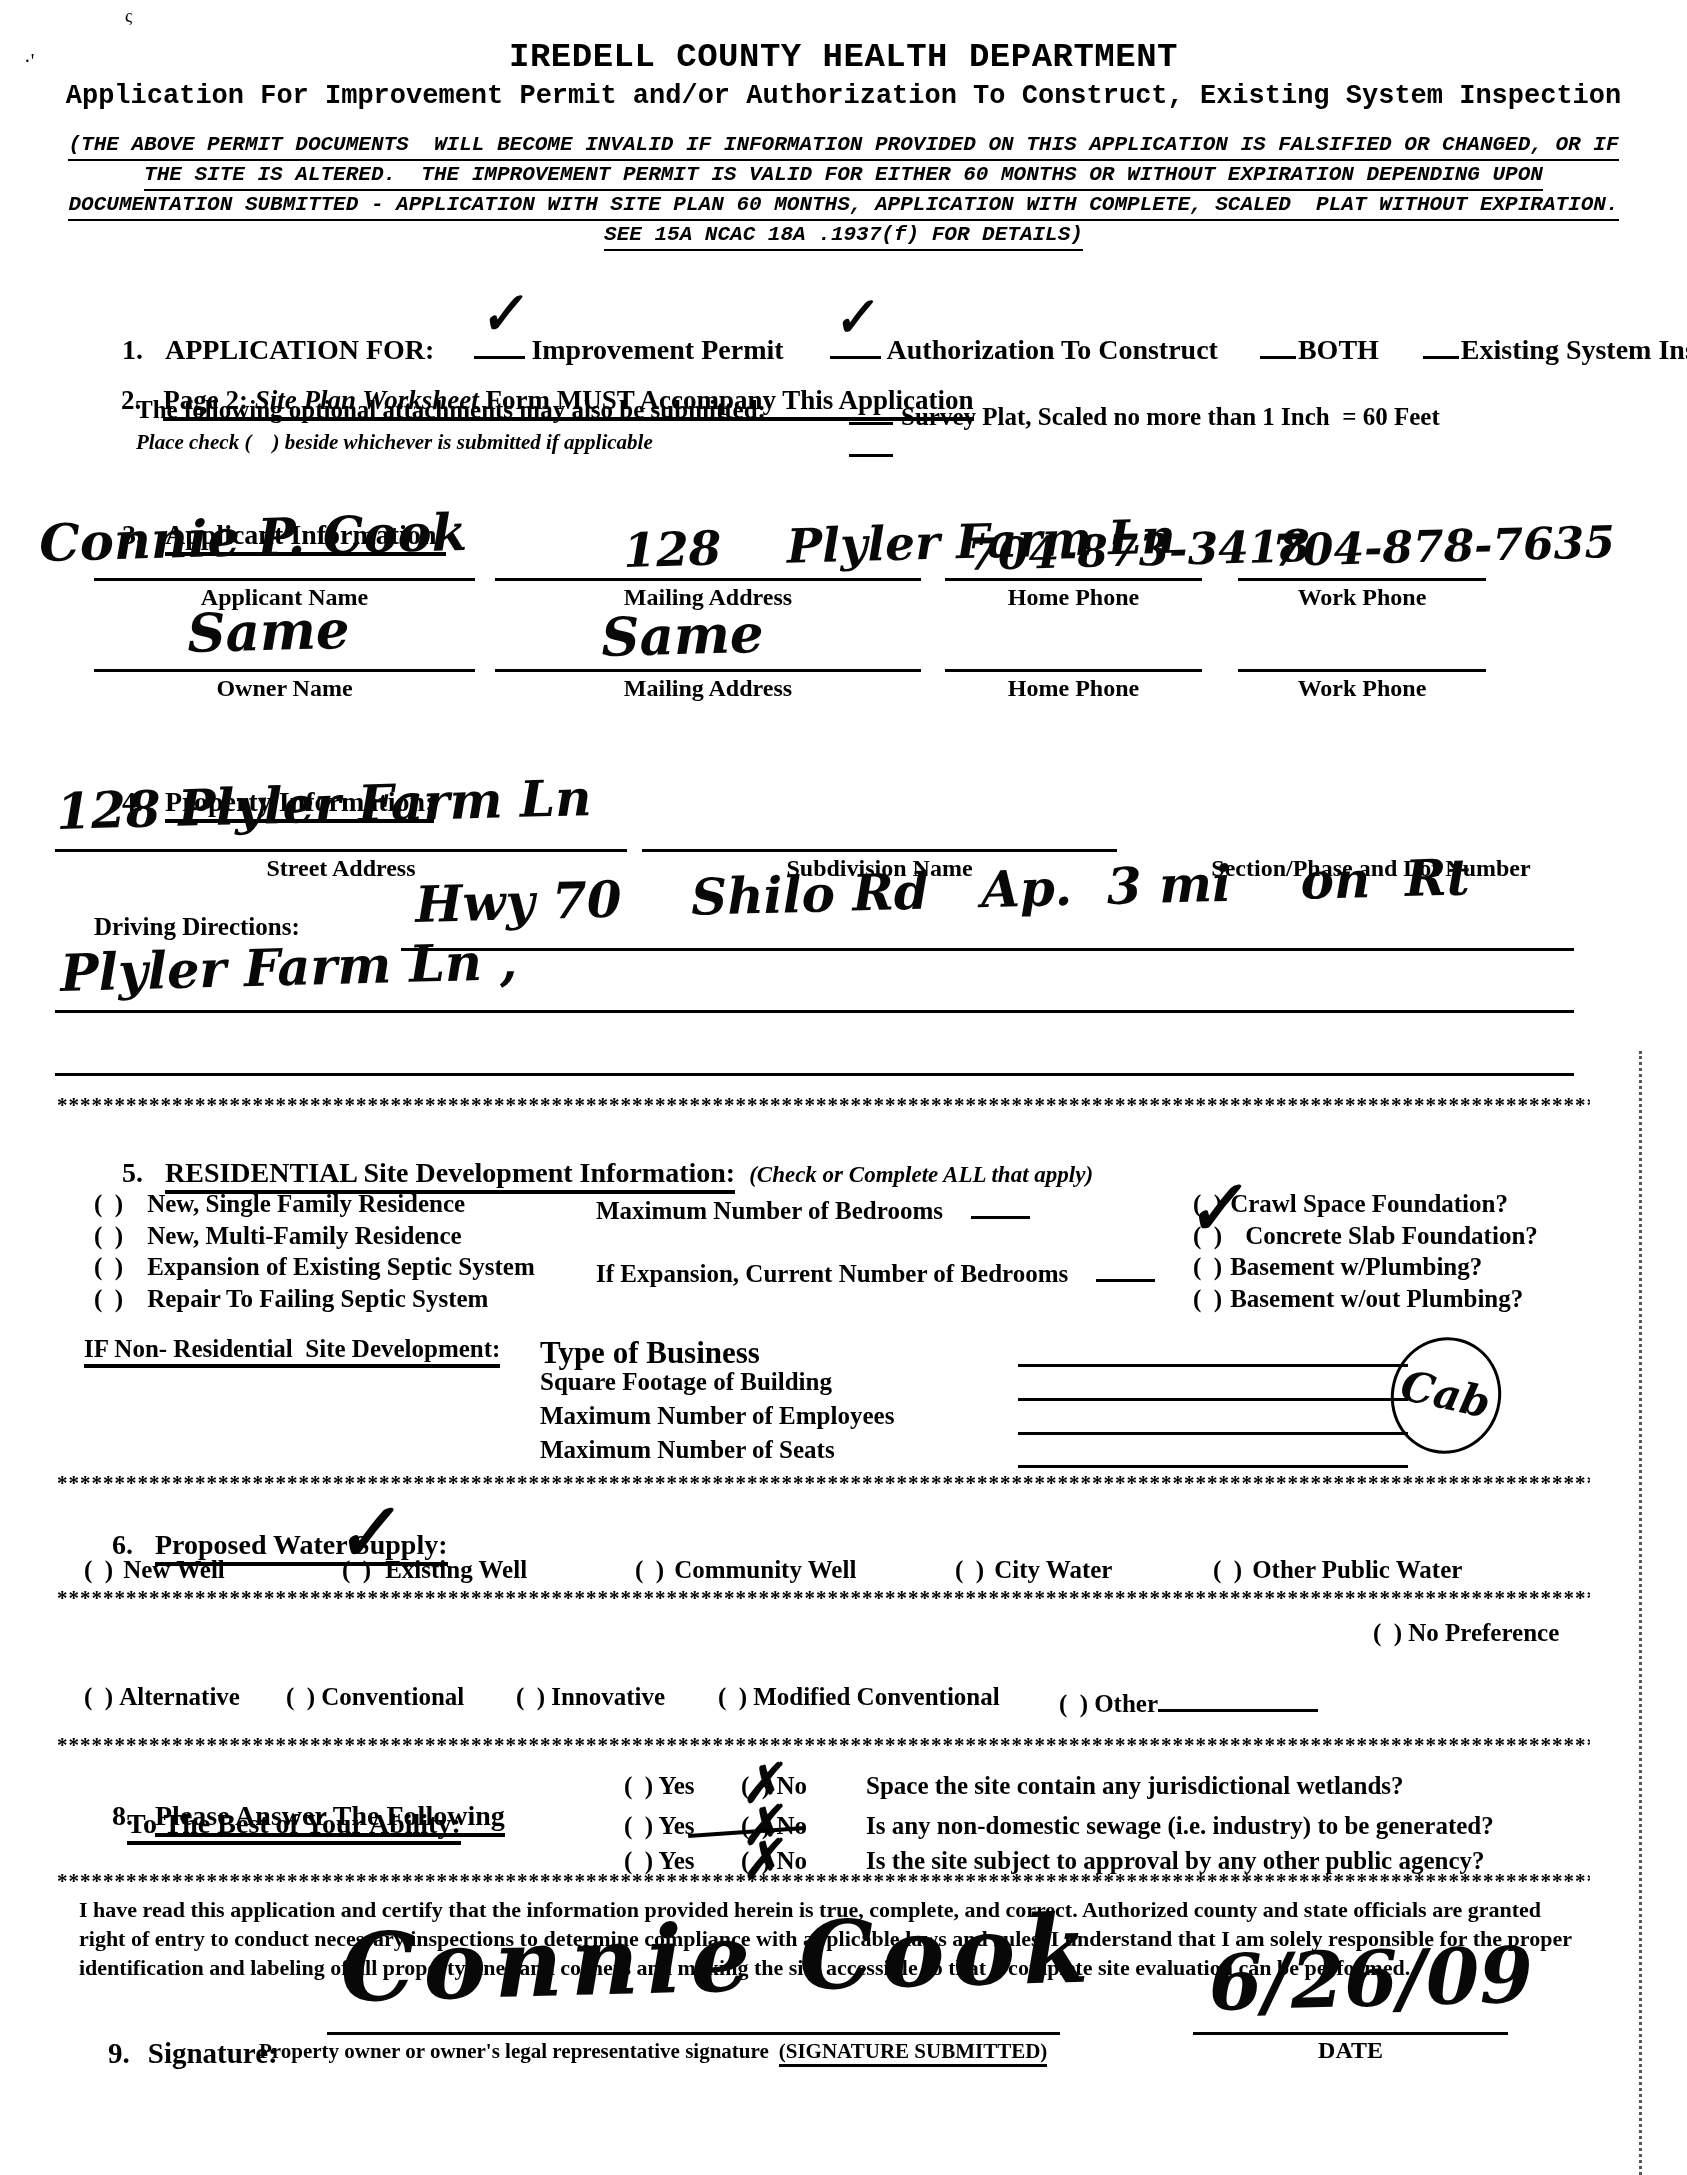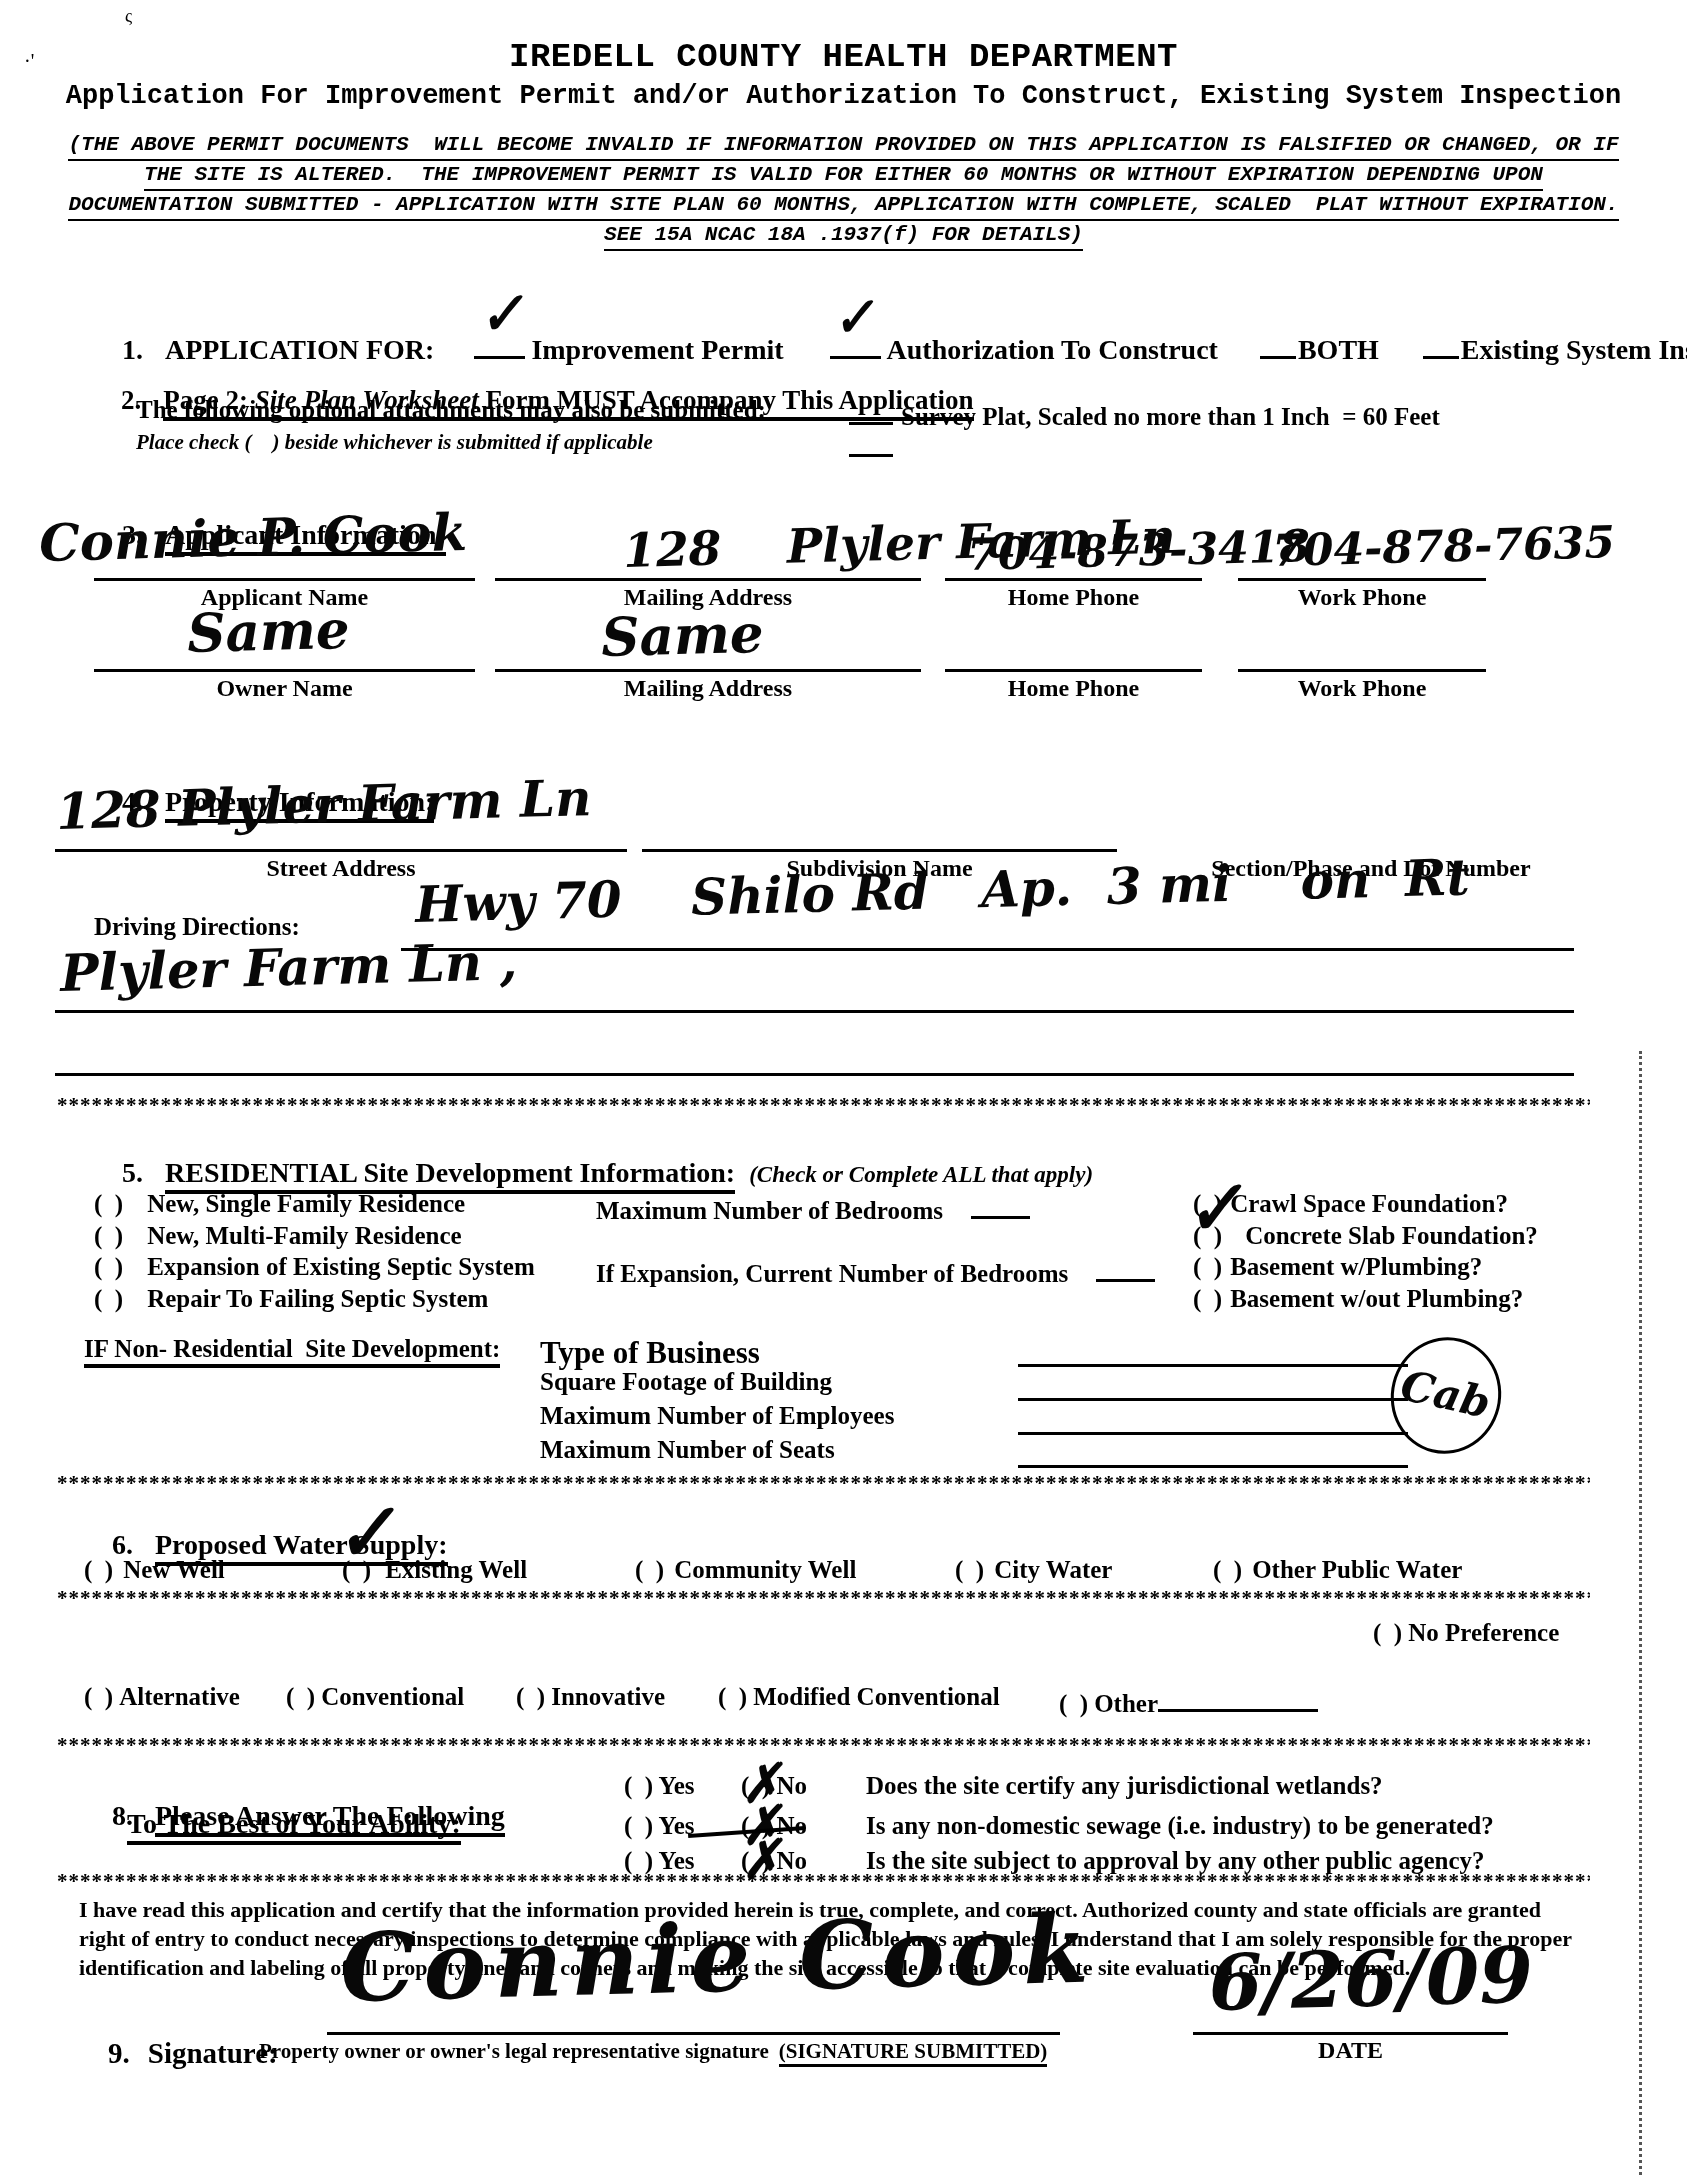--- a/index.html
+++ b/index.html
@@ -163,21 +163,21 @@
   <div class="sep" style="top:1733px">**********************************************************************************************************************************************************************</div>
 
   <div class="txt" style="left:84px;top:1768px;font-size:28px">
     <span>8.</span><span style="display:inline-block;width:22px"></span><span class="hu">Please Answer The Following</span>
   </div>
   <div class="txt" style="left:127px;top:1808px;font-size:28px"><span class="hu">To The Best of Your Ability:</span></div>
 
   <div class="opt" style="left:624px;top:1772px">(  ) Yes</div>
   <div class="opt" style="left:741px;top:1772px">(  ) No</div>
   <span class="mk" style="left:740px;top:1754px;font-size:50px">✗</span>
-  <div class="opt" style="left:866px;top:1772px">Does the site certify any jurisdictional wetlands?</div>
+  <div class="opt" style="left:866px;top:1772px">Space the site contain any jurisdictional wetlands?</div>
 
   <div class="opt" style="left:624px;top:1812px">(  ) Yes</div>
   <div class="opt" style="left:741px;top:1812px">(  ) No</div>
   <span class="mk" style="left:740px;top:1796px;font-size:50px">✗</span>
   <div class="abs" style="left:688px;top:1830px;width:117px;border-top:4px solid #000;transform:rotate(-4deg)"></div>
   <div class="opt" style="left:866px;top:1812px">Is any non-domestic sewage (i.e. industry) to be generated?</div>
 
   <div class="opt" style="left:624px;top:1847px">(  ) Yes</div>
   <div class="opt" style="left:741px;top:1847px">(  ) No</div>
   <span class="mk" style="left:740px;top:1830px;font-size:50px">✗</span>

